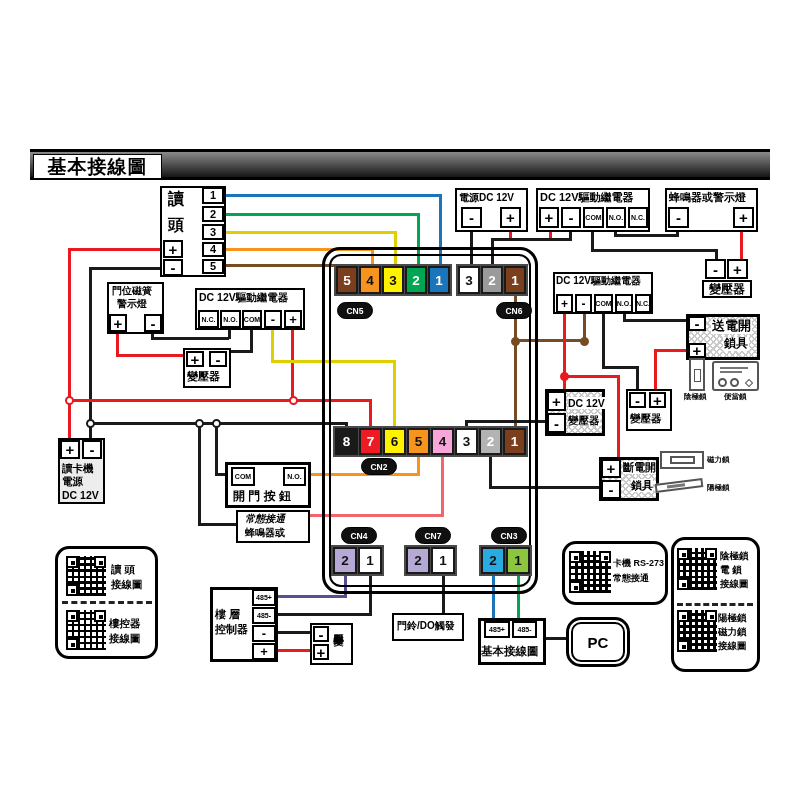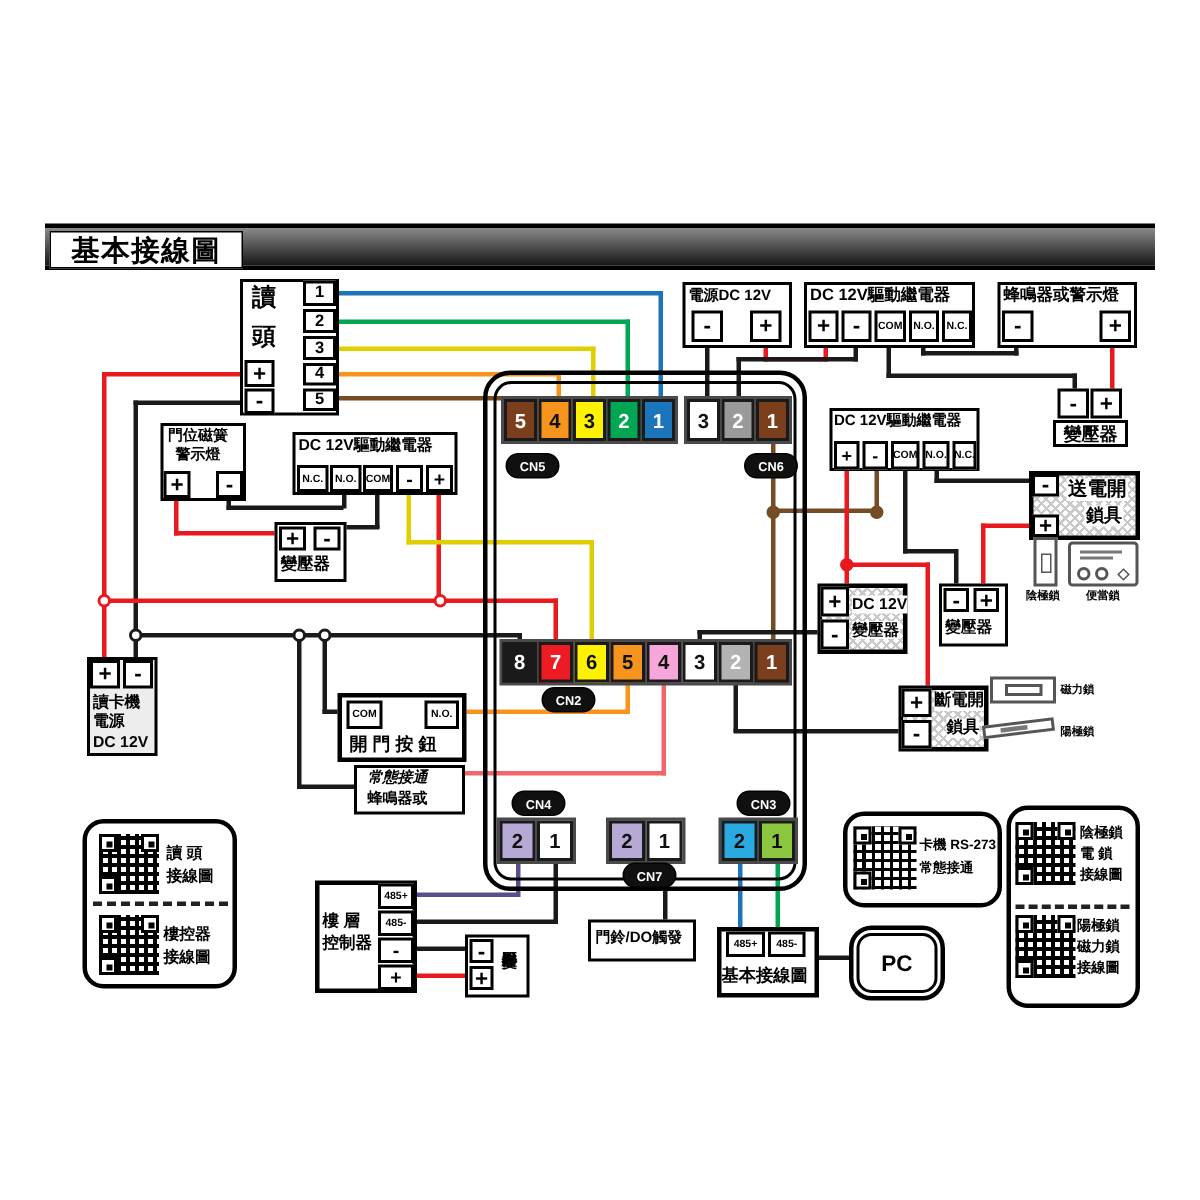--- a/index.html
+++ b/index.html
@@ -354,19 +354,19 @@
       <div class="pin" style="left: 479px; top: 428px; width: 23px; height: 27px; background: rgb(179, 179, 179); color: rgb(255, 255, 255);">2</div>
       <div class="pin" style="left: 503px; top: 428px; width: 23px; height: 27px; background: rgb(123, 63, 29); color: rgb(255, 255, 255);">1</div>
       <div class="oval" style="left: 361px; top: 458px; width: 34px; height: 15px;">CN2</div>
       <div class="plate" style="left: 331px; top: 545px; width: 53px; height: 31px;"></div>
       <div class="pin" style="left: 333px; top: 547px; width: 24px; height: 27px; background: rgb(183, 169, 214); color: rgb(17, 17, 17);">2</div>
       <div class="pin" style="left: 358px; top: 547px; width: 24px; height: 27px; background: rgb(255, 255, 255); color: rgb(17, 17, 17);">1</div>
       <div class="oval" style="left: 341px; top: 527px; width: 34px; height: 15px;">CN4</div>
       <div class="plate" style="left: 404px; top: 545px; width: 53px; height: 31px;"></div>
       <div class="pin" style="left: 406px; top: 547px; width: 24px; height: 27px; background: rgb(183, 169, 214); color: rgb(17, 17, 17);">2</div>
       <div class="pin" style="left: 431px; top: 547px; width: 24px; height: 27px; background: rgb(255, 255, 255); color: rgb(17, 17, 17);">1</div>
-      <div class="oval" style="left: 415px; top: 527px; width: 34px; height: 15px; margin-top: 48px;">CN7</div>
+      <div class="oval" style="left: 415px; top: 527px; width: 34px; height: 15px;">CN7</div>
       <div class="plate" style="left: 479px; top: 545px; width: 53px; height: 31px;"></div>
       <div class="pin" style="left: 481px; top: 547px; width: 24px; height: 27px; background: rgb(41, 171, 226); color: rgb(17, 17, 17);">2</div>
       <div class="pin" style="left: 506px; top: 547px; width: 24px; height: 27px; background: rgb(140, 198, 63); color: rgb(17, 17, 17);">1</div>
       <div class="oval" style="left: 491px; top: 527px; width: 34px; height: 15px;">CN3</div>
     </div>
 </div>
 
 </body></html>

